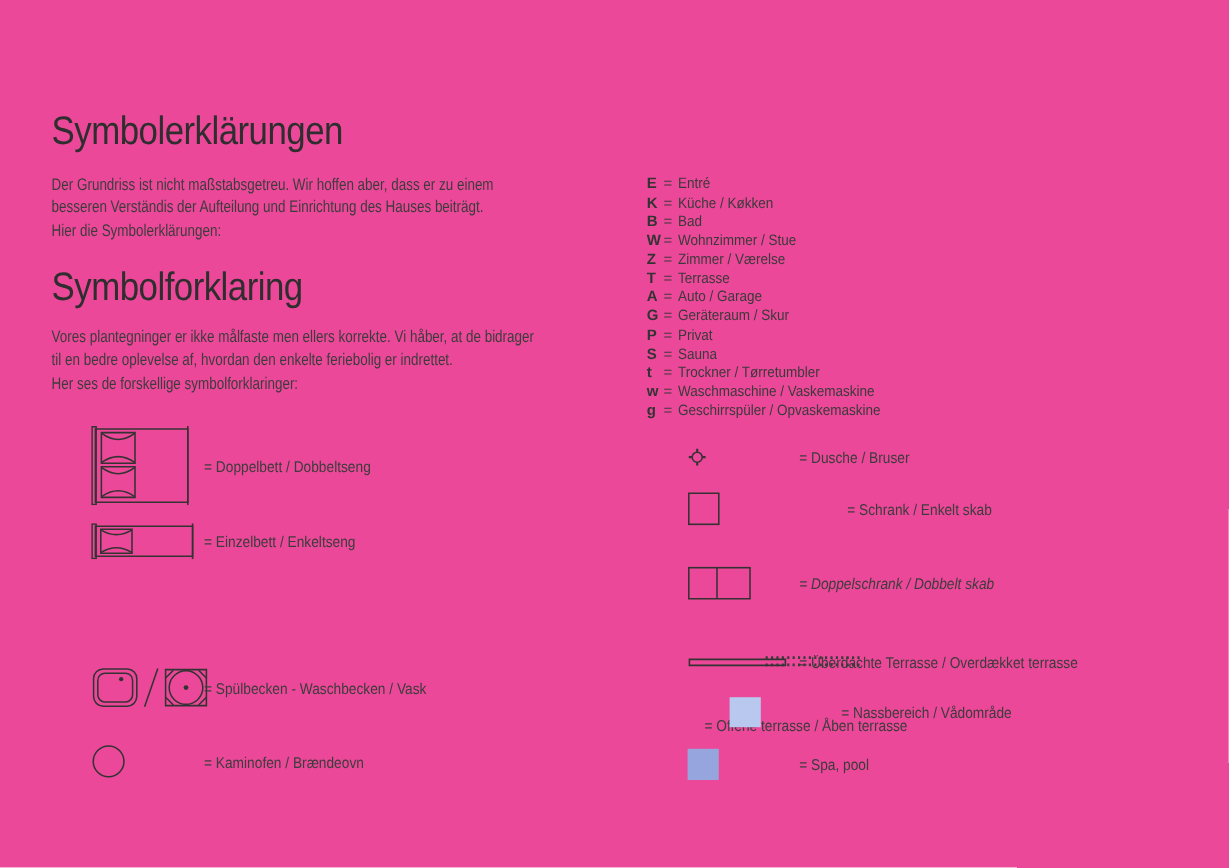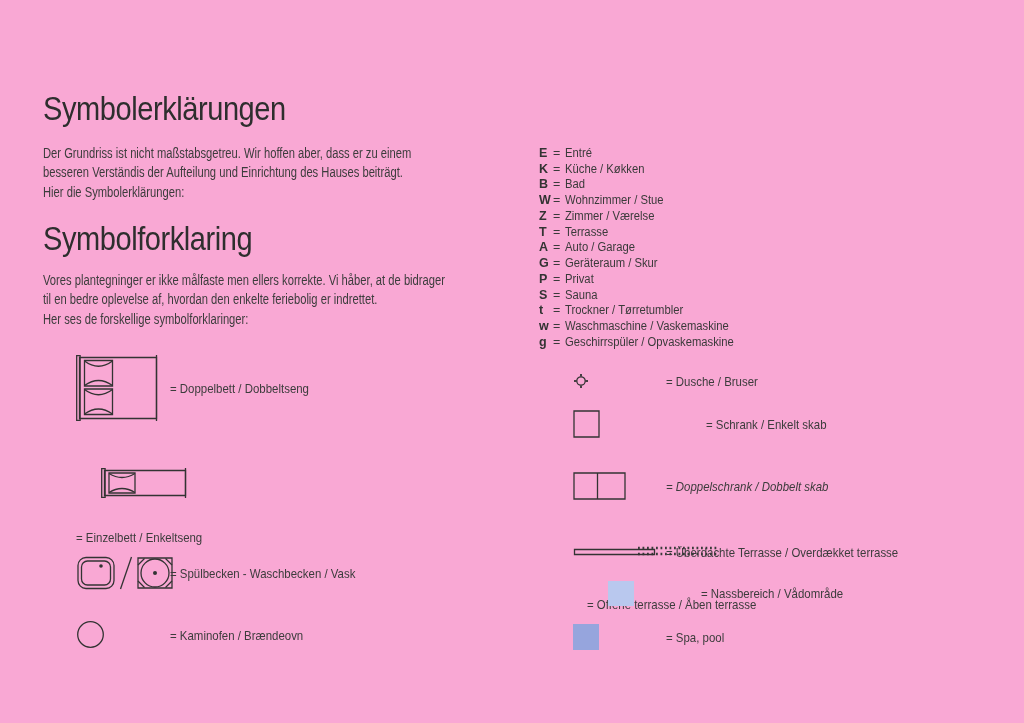--- a/index.html
+++ b/index.html
@@ -1,17 +1,17 @@
 <!DOCTYPE html>
 <html><head>
 <meta charset="utf-8">
 <style>
   html,body{margin:0;padding:0;background:#fff;}
   .page{
-    position:relative;width:1024px;height:723px;background:#f9a8d4;
+    position:relative;width:1024px;height:723px;background:#ec4899;
     font-family:"Liberation Sans",sans-serif;color:#3a3a3a;overflow:hidden;
   }
   .abs{position:absolute;}
   .title{
     font-size:33px;font-weight:500;color:#2e2e2e;line-height:1;
     transform:scaleX(0.88);transform-origin:0 0;white-space:nowrap;letter-spacing:-0.5px;
   }
   .para{
     font-size:14px;line-height:19.3px;color:#3c3c3c;
     transform:scaleX(0.80);transform-origin:0 0;white-space:nowrap;
@@ -133,21 +133,21 @@
         <path class="stroke" d="M8.5,6 Q22.5,16.5 36.5,6"></path>
         <path class="stroke" d="M8.5,30.5 Q22.5,20.5 36.5,30.5"></path>
         <rect class="stroke" x="8.5" y="34" width="28" height="25.5"></rect>
         <path class="stroke" d="M8.5,34.5 Q22.5,45 36.5,34.5"></path>
         <path class="stroke" d="M8.5,59 Q22.5,49 36.5,59"></path>
       </svg>
     </div>
     <span class="slabel">= Doppelbett / Dobbeltseng</span>
   </div>
 
-  <div class="srow" style="left:43px;top:436px;height:30px;flex-direction:column;">
+  <div class="srow" style="left:43px;top:436px;height:30px;">
     <div class="iw">
       <svg width="88" height="30" viewBox="0 0 88 30">
         <rect class="stroke" x="3.5" y="2.5" width="81" height="25"></rect>
         <rect class="stroke" x="0.7" y="0.6" width="3.4" height="28.8"></rect>
         <line class="stroke" x1="84.5" y1="0" x2="84.5" y2="30"></line>
         <rect class="stroke" x="8" y="5" width="26" height="20"></rect>
         <path class="stroke" d="M8,5.5 Q21,13.5 34,5.5"></path>
         <path class="stroke" d="M8,24.5 Q21,16.5 34,24.5"></path>
       </svg>
     </div>

